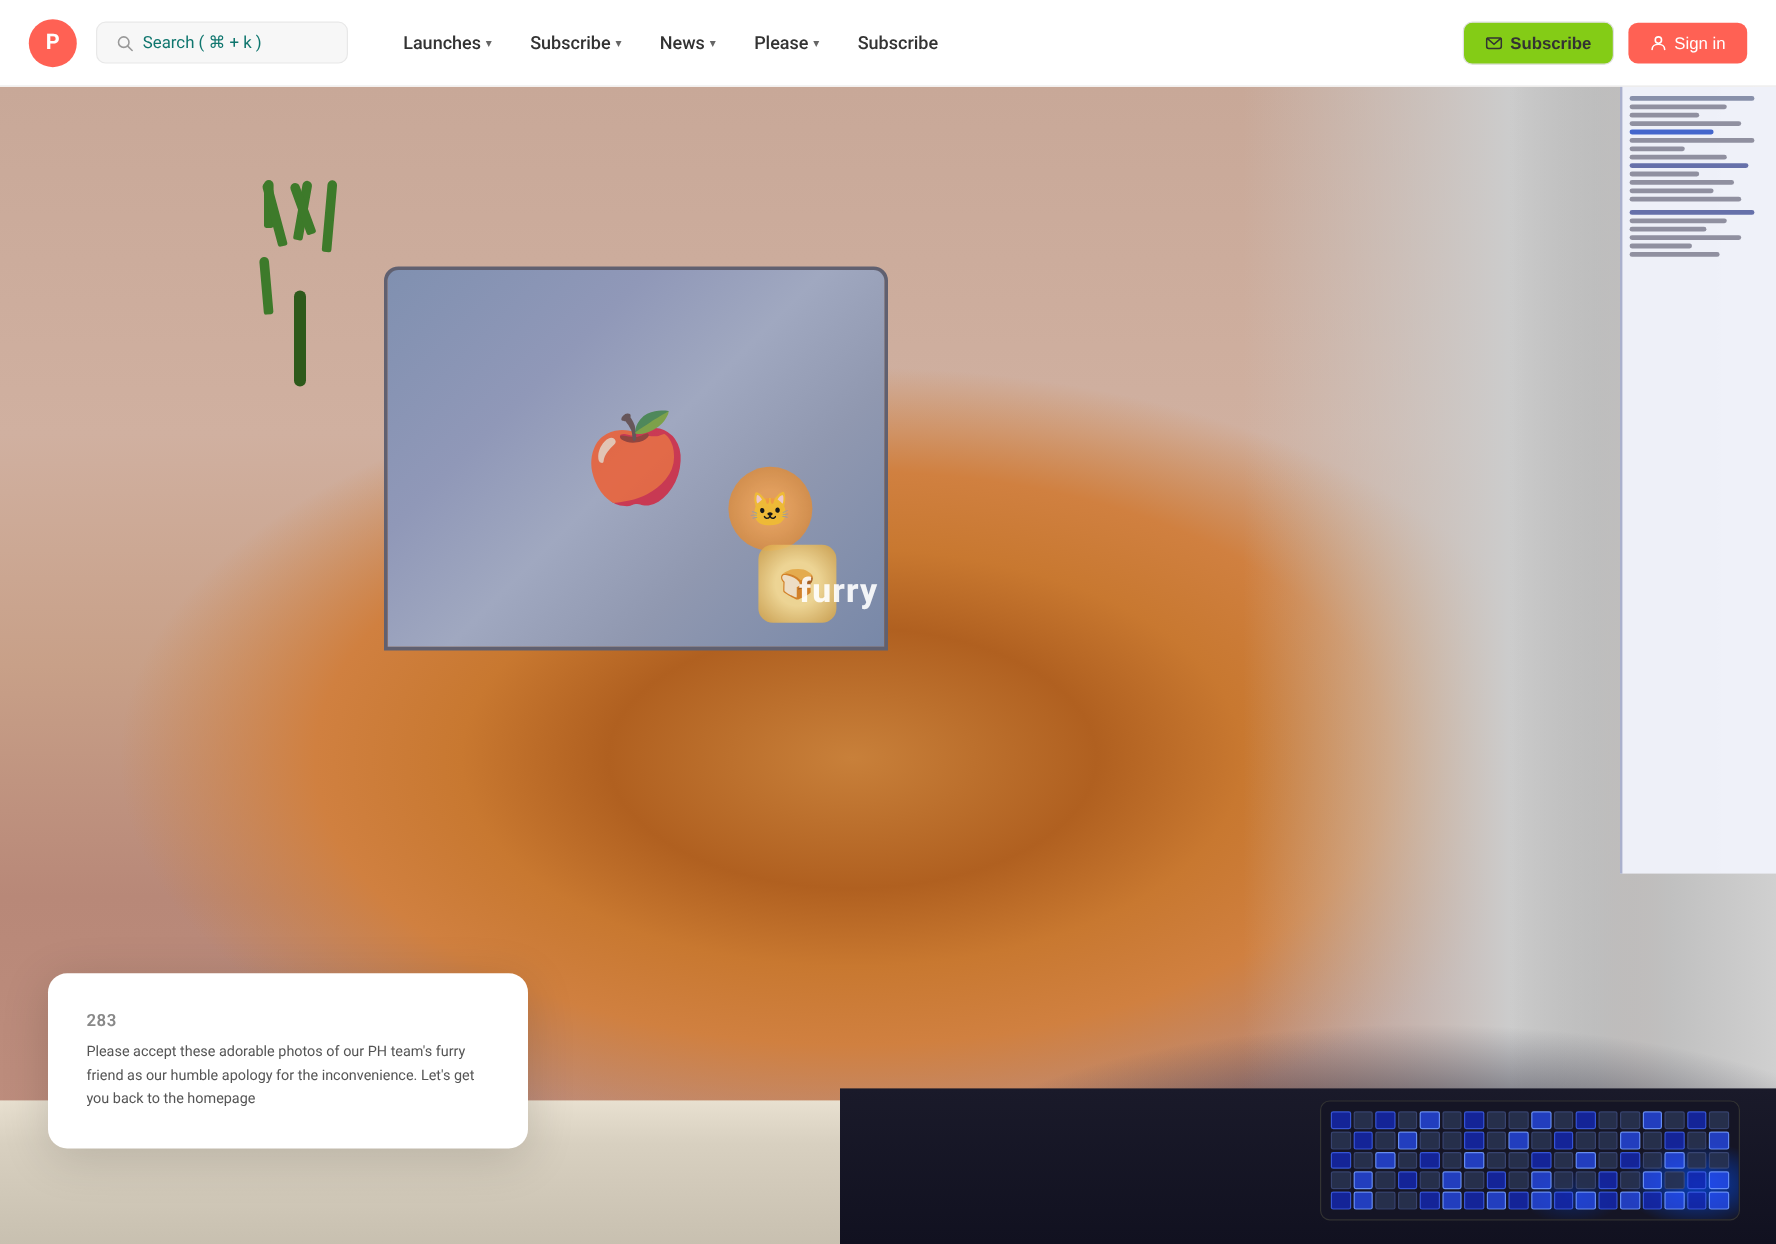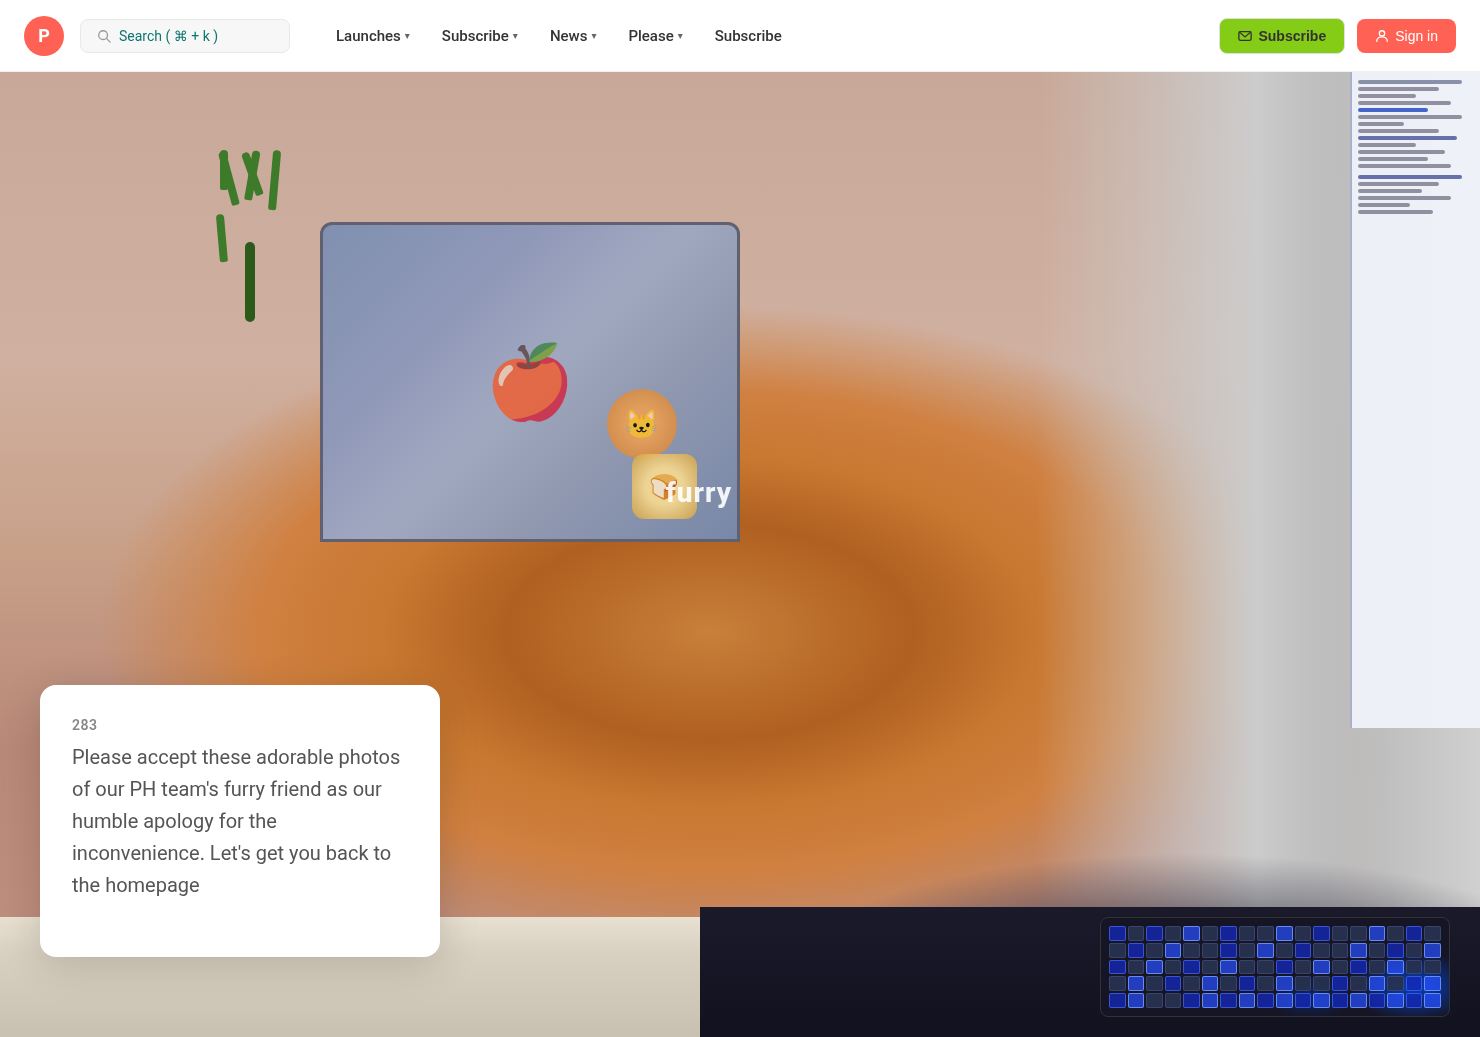--- a/index.html
+++ b/index.html
@@ -297,24 +297,23 @@
       letter-spacing: 0.5px;
     }
     .error-title {
       font-size: 30px;
       font-weight: 700;
       color: #1a1a2e;
       line-height: 1.25;
       margin-bottom: 16px;
     }
     .error-body {
-      font-size: 20px;
+      font-size: 12px;
       color: #555;
       line-height: 1.6;
-      margin-bottom: 24px;
     }
     .homepage-btn {
       display: inline-flex;
       align-items: center;
       padding: 12px 22px;
       background: #ff6154;
       color: white;
       border: none;
       border-radius: 8px;
       font-size: 14px;

